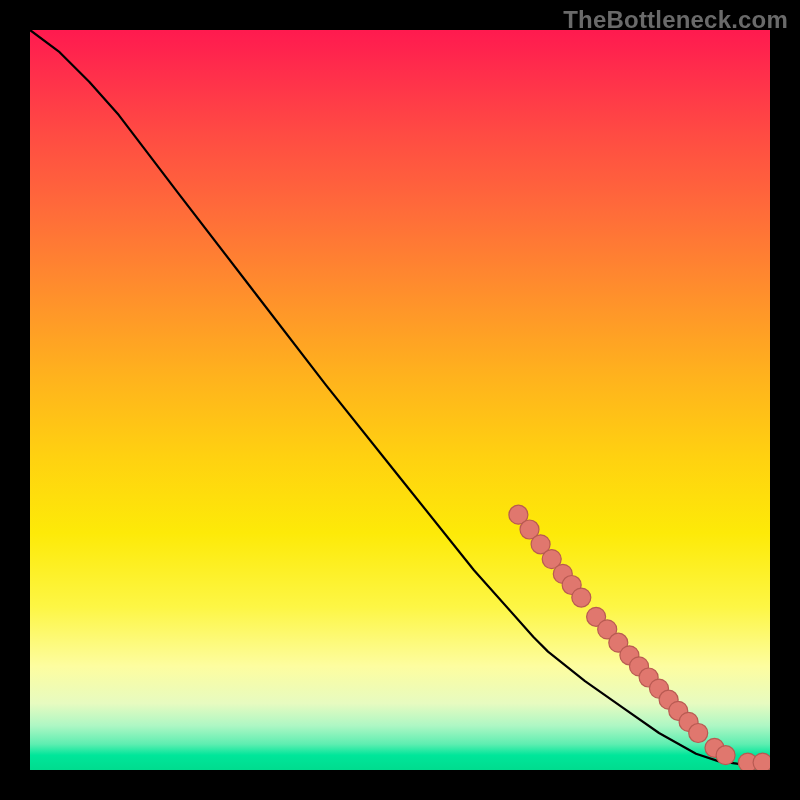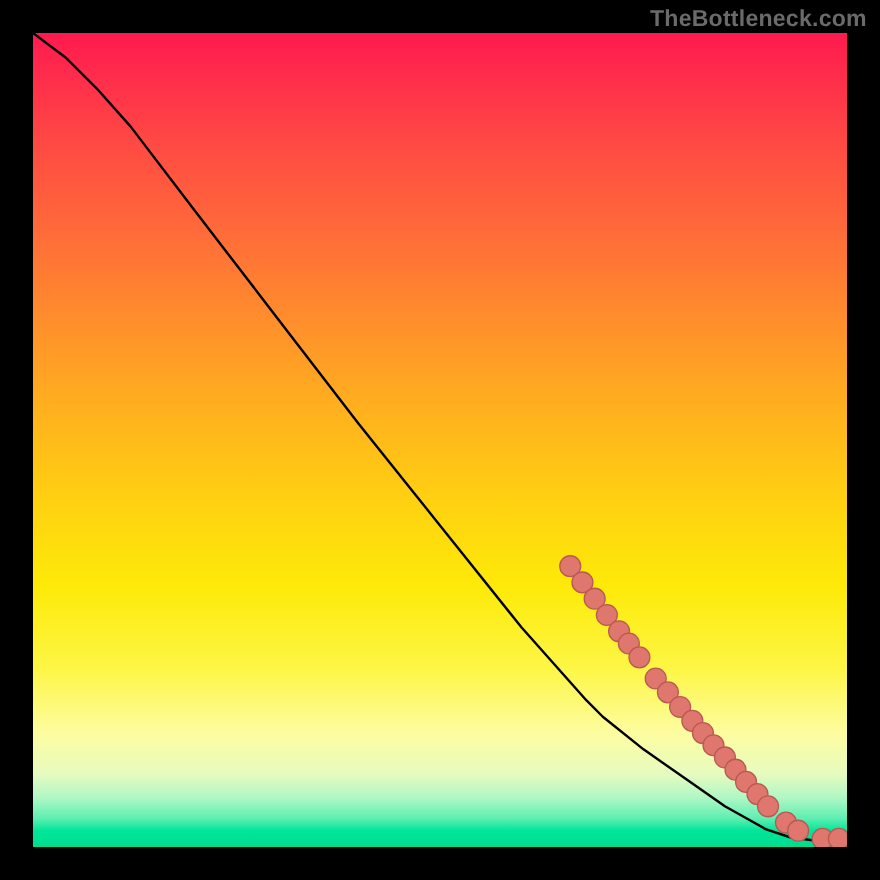--- a/index.html
+++ b/index.html
@@ -66,21 +66,21 @@
   .dot {
     fill: #E0776E;
     stroke: #B85A52;
     stroke-width: 1.2;
   }
   .watermark {
     position: absolute;
     top: 6px;
     right: 12px;
     font-family: Arial, Helvetica, sans-serif;
-    font-size: 21px;
+    font-size: 24px;
     font-weight: 600;
     color: #6a6a6a;
     letter-spacing: 0.2px;
     user-select: none;
   }
 </style>
 </head>
 <body>
 
 <div class="stage">

